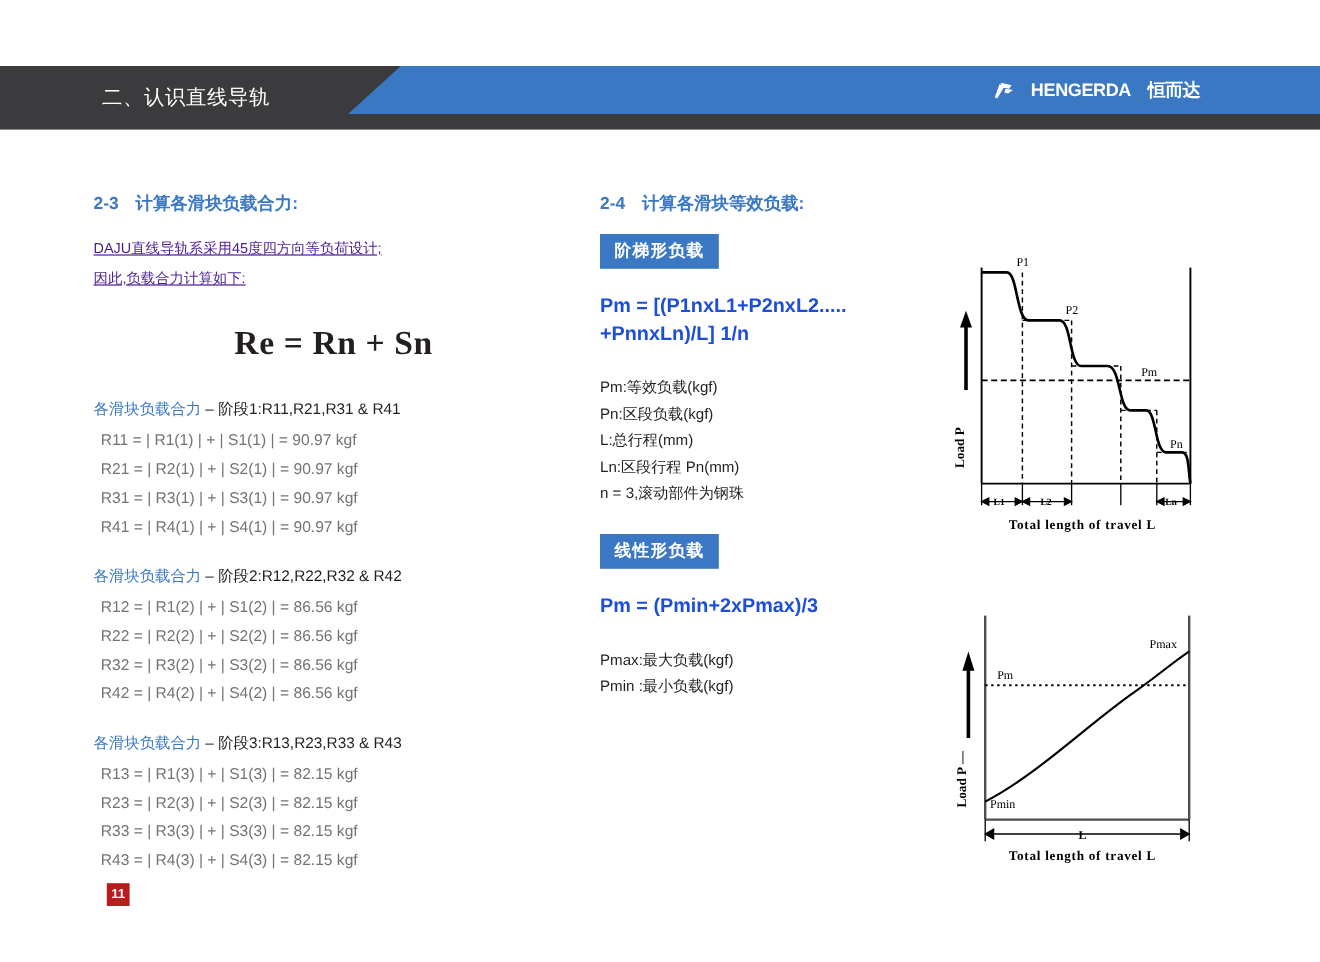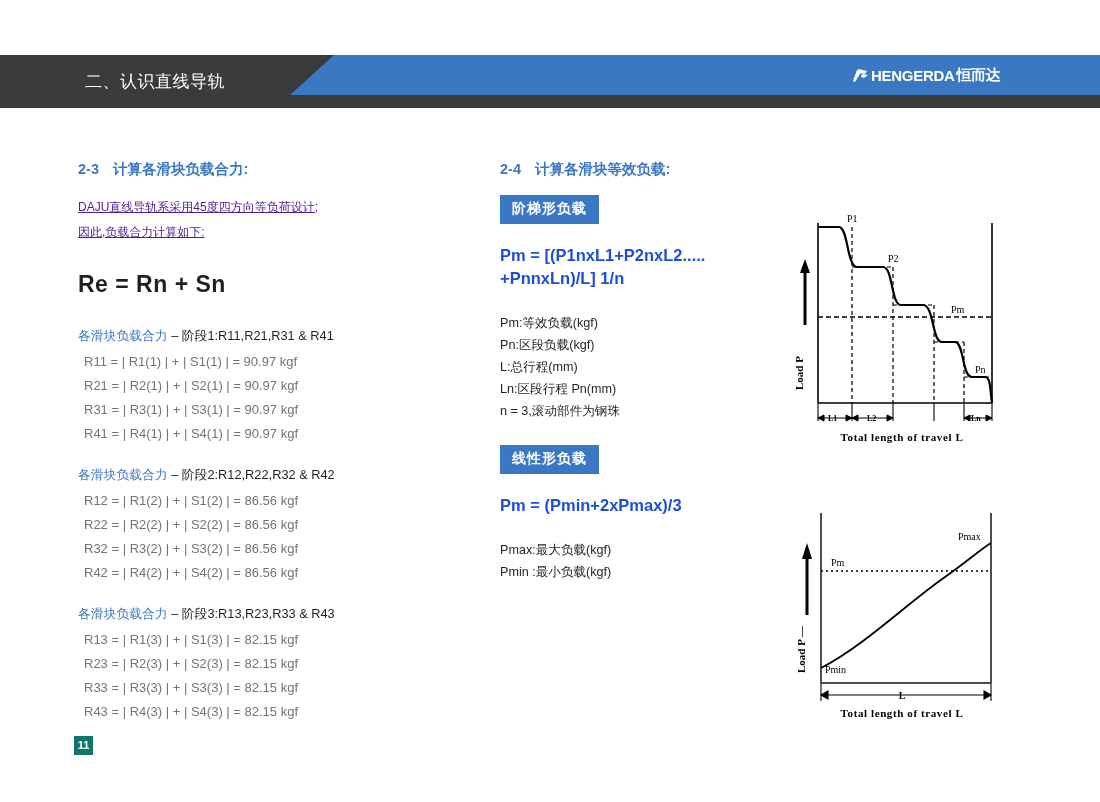--- a/index.html
+++ b/index.html
@@ -48,21 +48,21 @@
     white-space: nowrap;
     z-index: 3;
   }
   .brand {
     position: absolute;
     right: 100px;
     top: 0;
     height: 40px;
     display: flex;
     align-items: center;
-    gap: 2px;
+    gap: 14px;
     z-index: 3;
   }
   .brand-mark {
     width: 17px;
     height: 17px;
     position: relative;
     display: inline-block;
   }
   .brand-name {
     font-size: 15px;
@@ -104,25 +104,27 @@
 
   .intro-line {
     font-size: 12px;
     line-height: 25px;
     color: #4c1d95;
     white-space: nowrap;
     text-decoration: underline;
   }
 
   .big-formula {
-    font-size: 23px;
-    font-weight: bold;
+    font-size: 28px;
+    font-weight: bold;
+    text-align: center;
     margin: 26px 0 30px 0;
     color: #231f20;
     letter-spacing: 0.5px;
+    font-family: Liberation Serif, serif;
   }
 
   .grp { margin-bottom: 21px; }
   .grp-head {
     font-size: 12.8px;
     color: #3b78c3;
     margin-bottom: 5px;
     white-space: nowrap;
   }
   .grp-head .dark { color: #231f20; }
@@ -172,25 +174,25 @@
   }
   .chart-lin {
     position: absolute;
     left: 295px;
     top: 345px;
   }
 
   
   .pagenum {
     position: absolute;
-    left: 74px;
+    left: 89px;
     top: 736px;
     width: 19px;
     height: 19px;
-    background: #0f766e;
+    background: #b91c1c;
     color: #ffffff;
     font-size: 11px;
     font-weight: bold;
     text-align: center;
     line-height: 19px;
   }
 
   svg text { font-family: "Liberation Serif", "DejaVu Serif", serif; }
 </style>
 </head>

